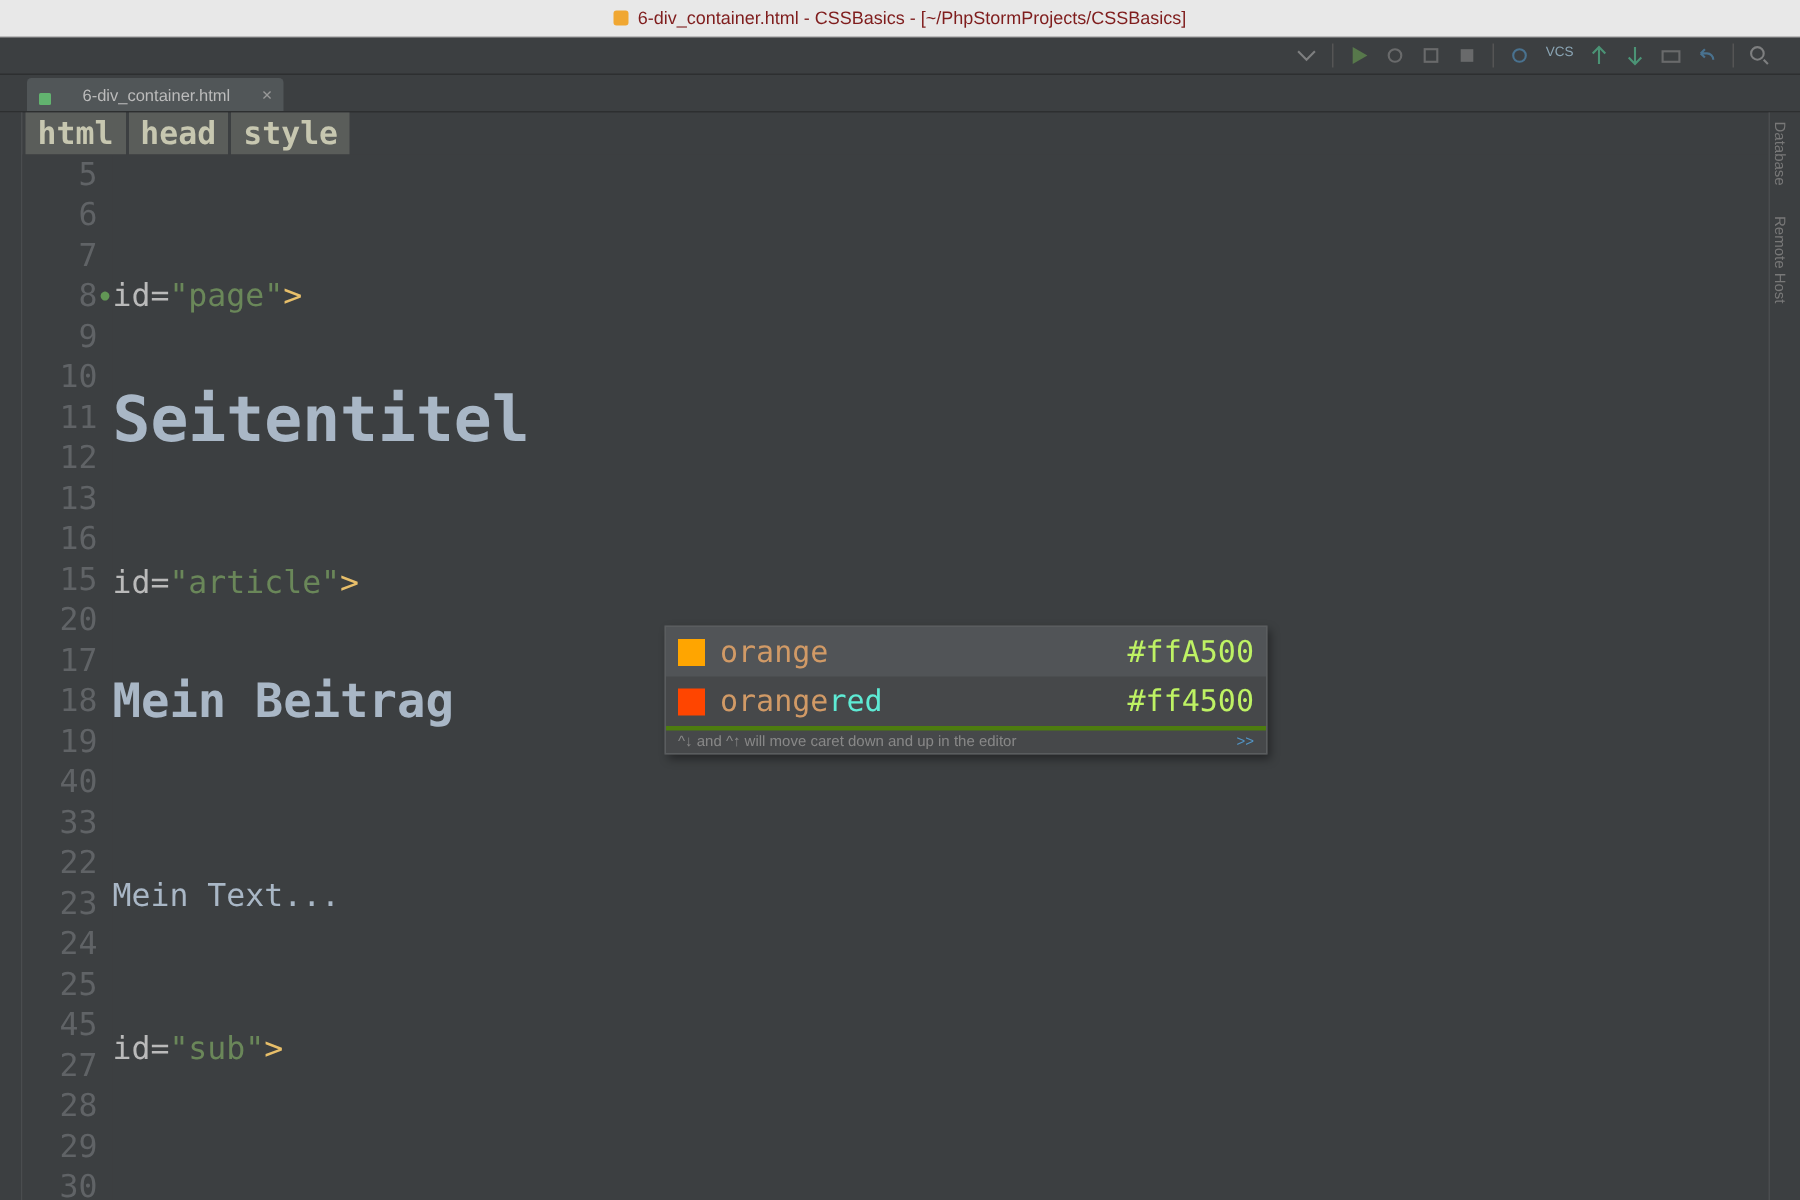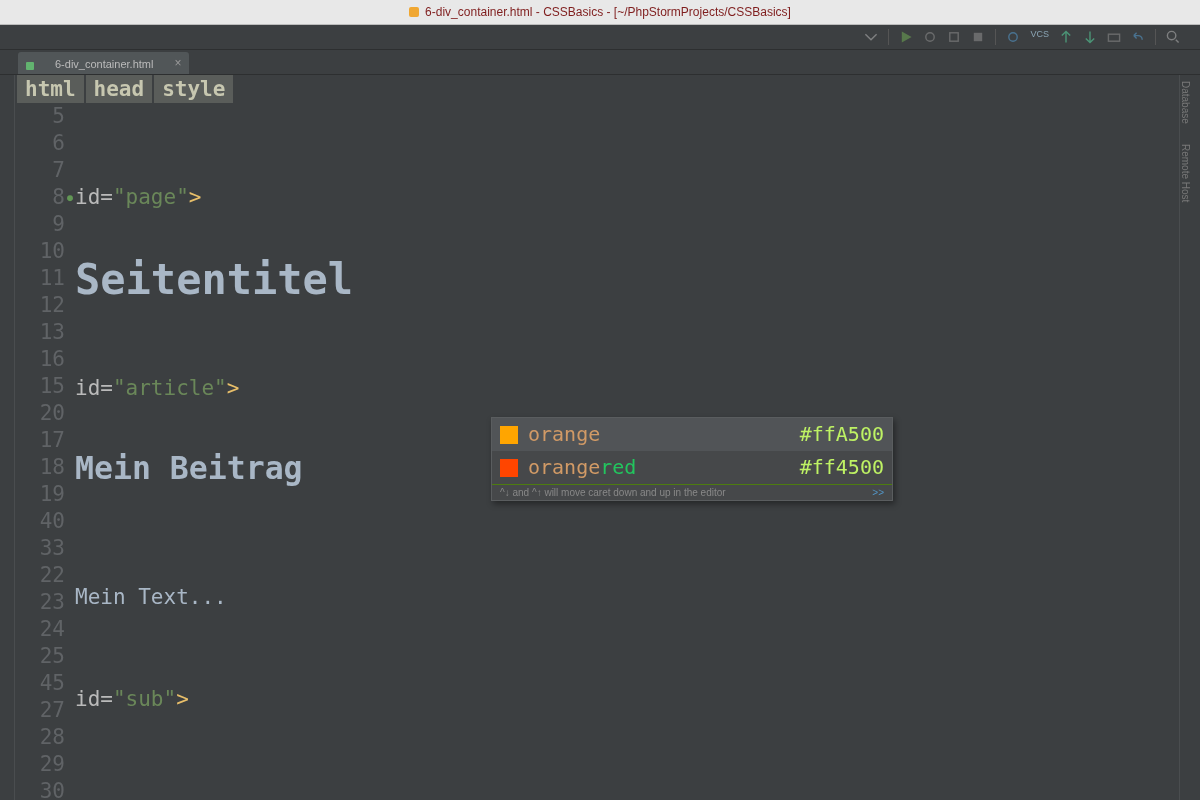--- a/index.html
+++ b/index.html
@@ -16,28 +16,28 @@
   .body{display:flex;height:calc(800px - 24px - 24px - 24px)}
   .leftgutter{width:14px;background:#3c3f41;border-right:1px solid #4a4d4f}
   .editorwrap{flex:1;display:flex;flex-direction:column;position:relative}
   .breadcrumb{height:28px;display:flex;align-items:center;padding-left:2px}
   .crumb{background:#5a5d5a;color:#c7c7b0;padding:2px 8px;margin-right:2px;font-size:21px;font-weight:bold}
   .code{flex:1;display:flex;font-size:21px;line-height:27px;position:relative}
   .gutter{width:50px;text-align:right;color:#606366;padding-right:10px;user-select:none;background:#3c3f41}
   .gutter .mod{color:#629755;position:absolute;left:52px;font-size:10px}
   .src{flex:1;white-space:pre;position:relative;background:#3c3f41}
   .t{color:#e8bf6a}.at{color:#bababa}.s{color:#6a8759}.txt{color:#a9b7c6;text-decoration-color:#555}
-  .popup{position:absolute;left:476px;top:314px;width:400px;background:#46484a;border:1px solid #5a5d5f;box-shadow:2px 3px 6px rgba(0,0,0,.4);font-size:20px}
+  .popup{position:absolute;left:428px;top:314px;width:400px;background:#46484a;border:1px solid #5a5d5f;box-shadow:2px 3px 6px rgba(0,0,0,.4);font-size:20px}
   .popup .row{display:flex;align-items:center;padding:3px 8px;gap:10px}
   .popup .row.sel2{background:#515457}
   .popup .sw{width:18px;height:18px}
   .popup .name{flex:1}
   .popup .hex{color:#bef264}
-  .popup .m1{color:#d19a66}.popup .m2{color:#22c55e}
-  .popup .hint{font:10px sans-serif;color:#888;padding:2px 8px;border-top:1px solid #4d7c0f;display:flex;justify-content:space-between}
+  .popup .m1{color:#d19a66}.popup .m2{color:#5eead4}
+  .popup .hint{font:10px sans-serif;color:#888;padding:2px 8px;border-top:3px solid #4d7c0f;display:flex;justify-content:space-between}
   .rightrail{width:20px;background:#3c3f41;border-left:1px solid #4a4d4f;position:relative}
   .rightrail .txt{writing-mode:vertical-rl;font:10px sans-serif;color:#787878;margin-top:6px;text-decoration:none}
   svg{display:block}
 </style>
 </head>
 <body>
 
 <div class="titlebar">
   <span class="orange"></span>
   <span>6-div_container.html - CSSBasics - [~/PhpStormProjects/CSSBasics]</span>

